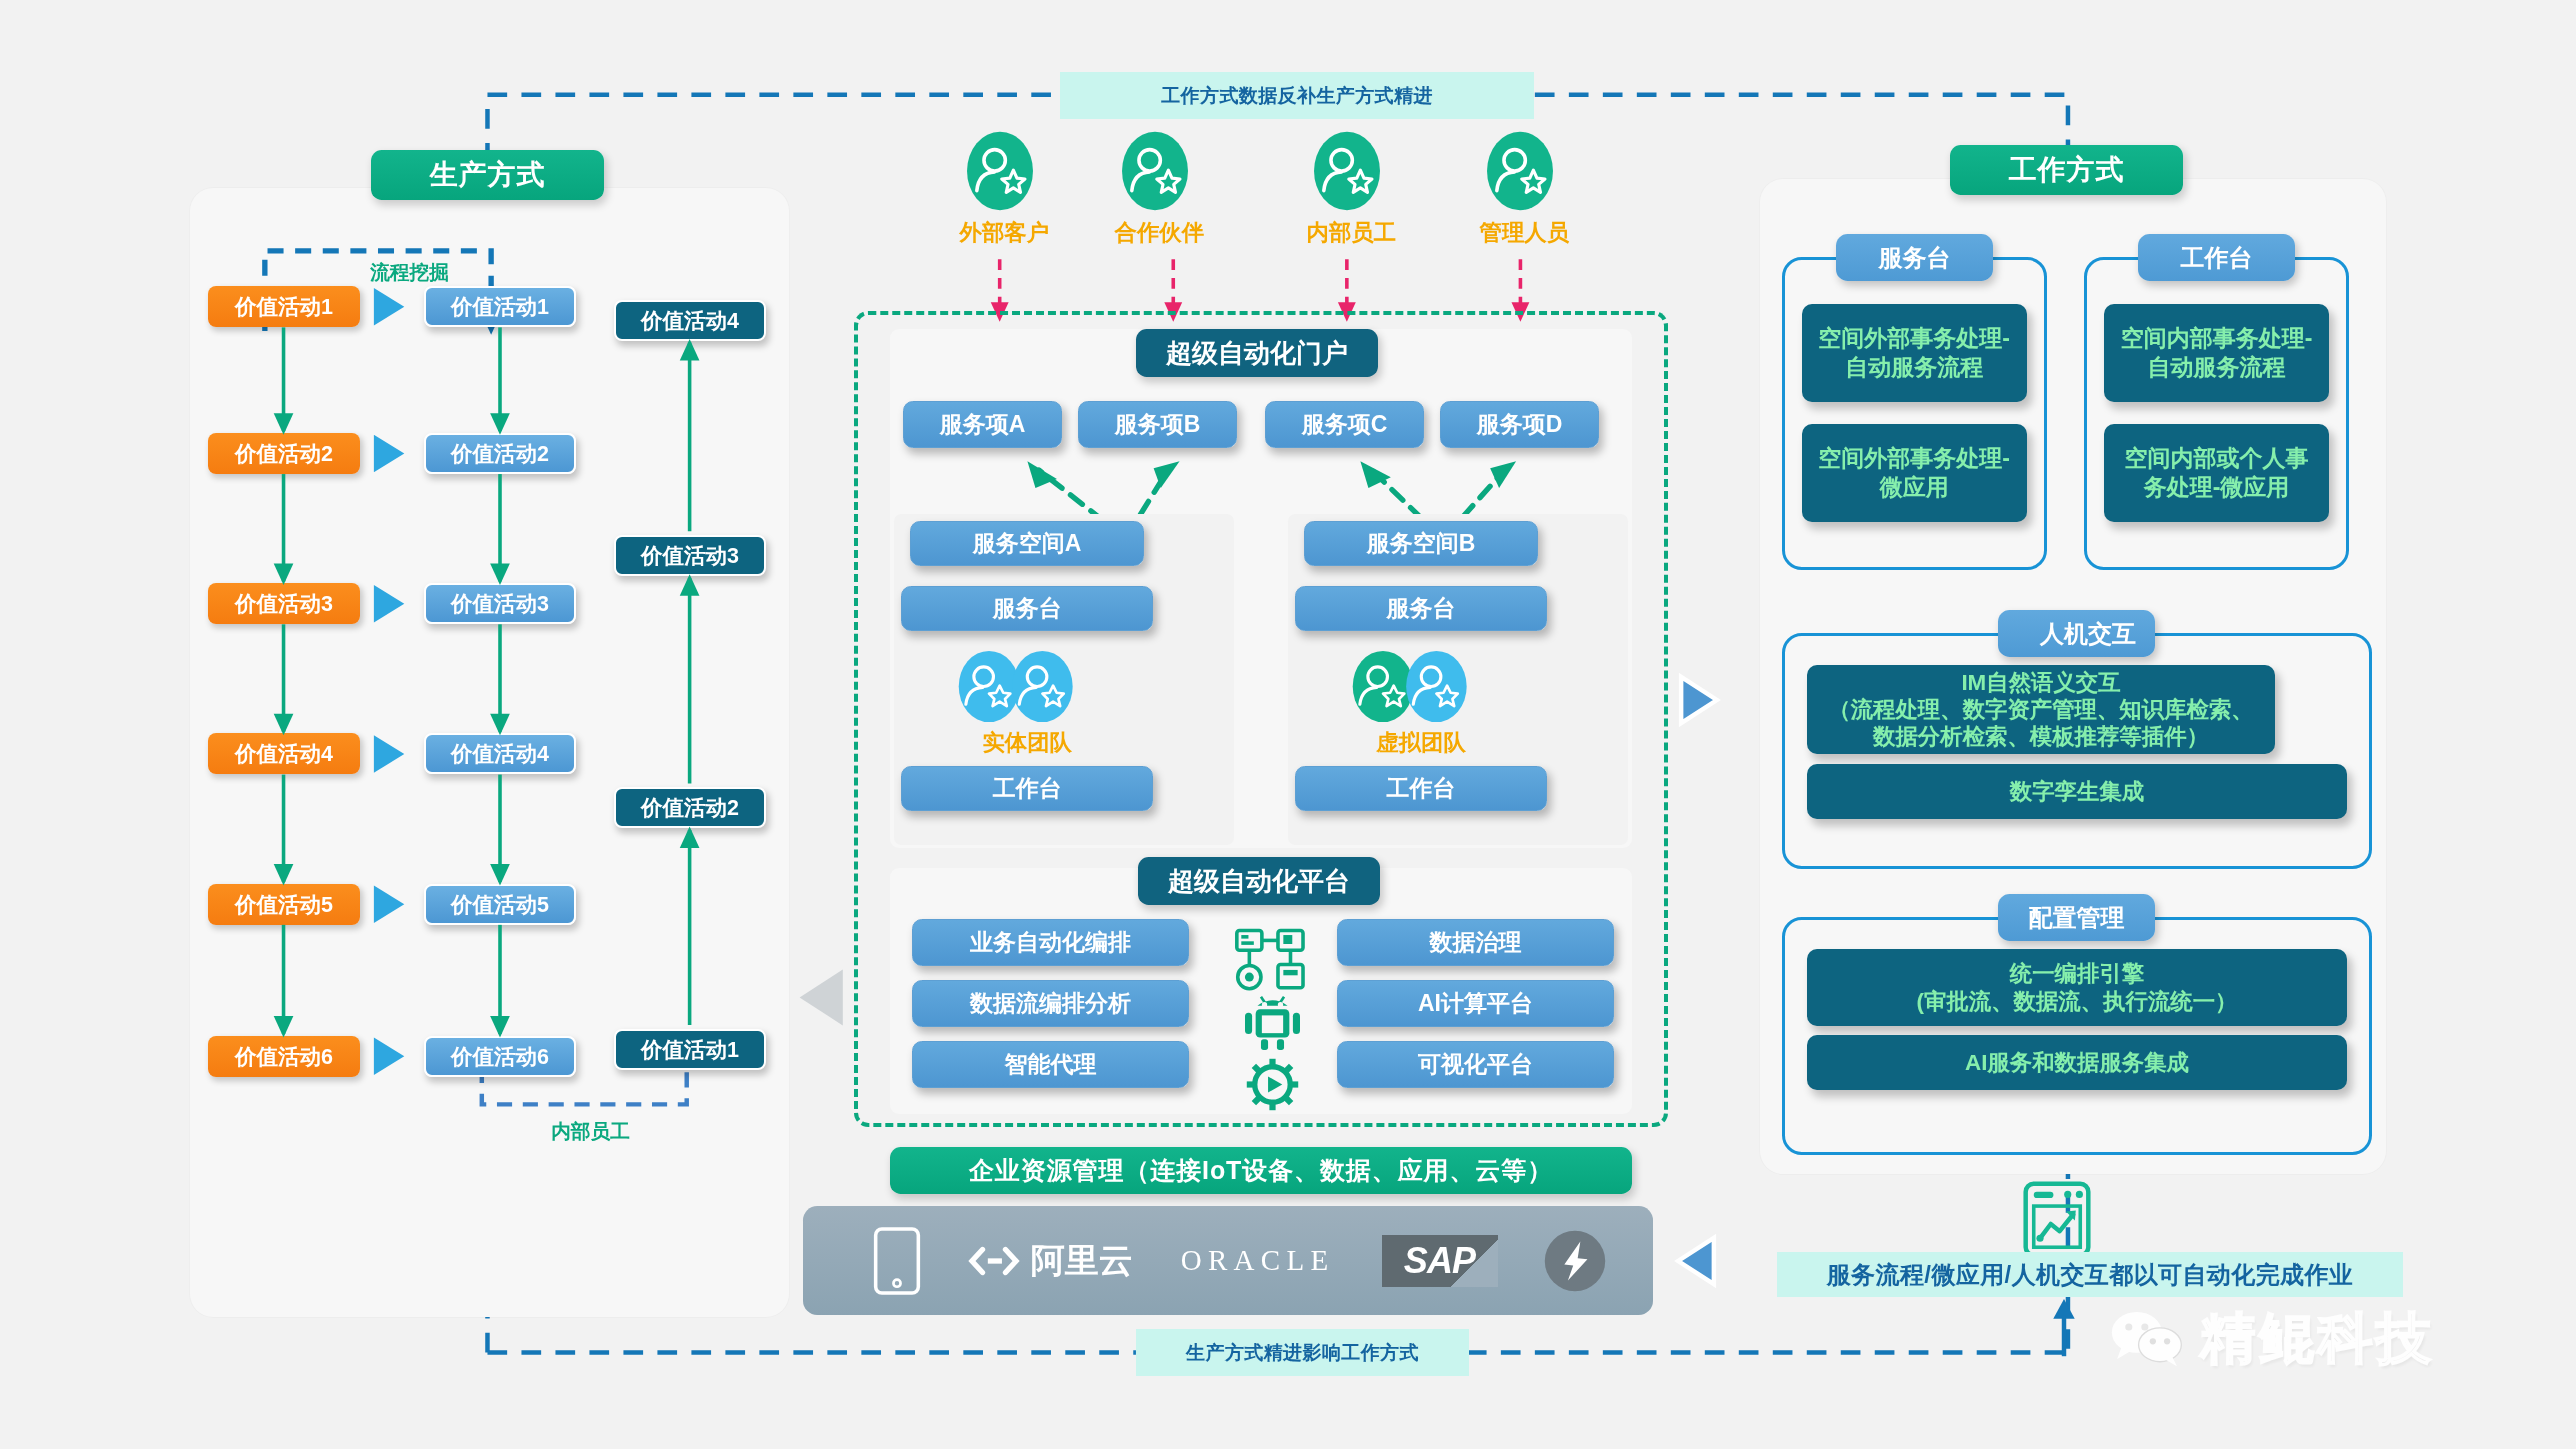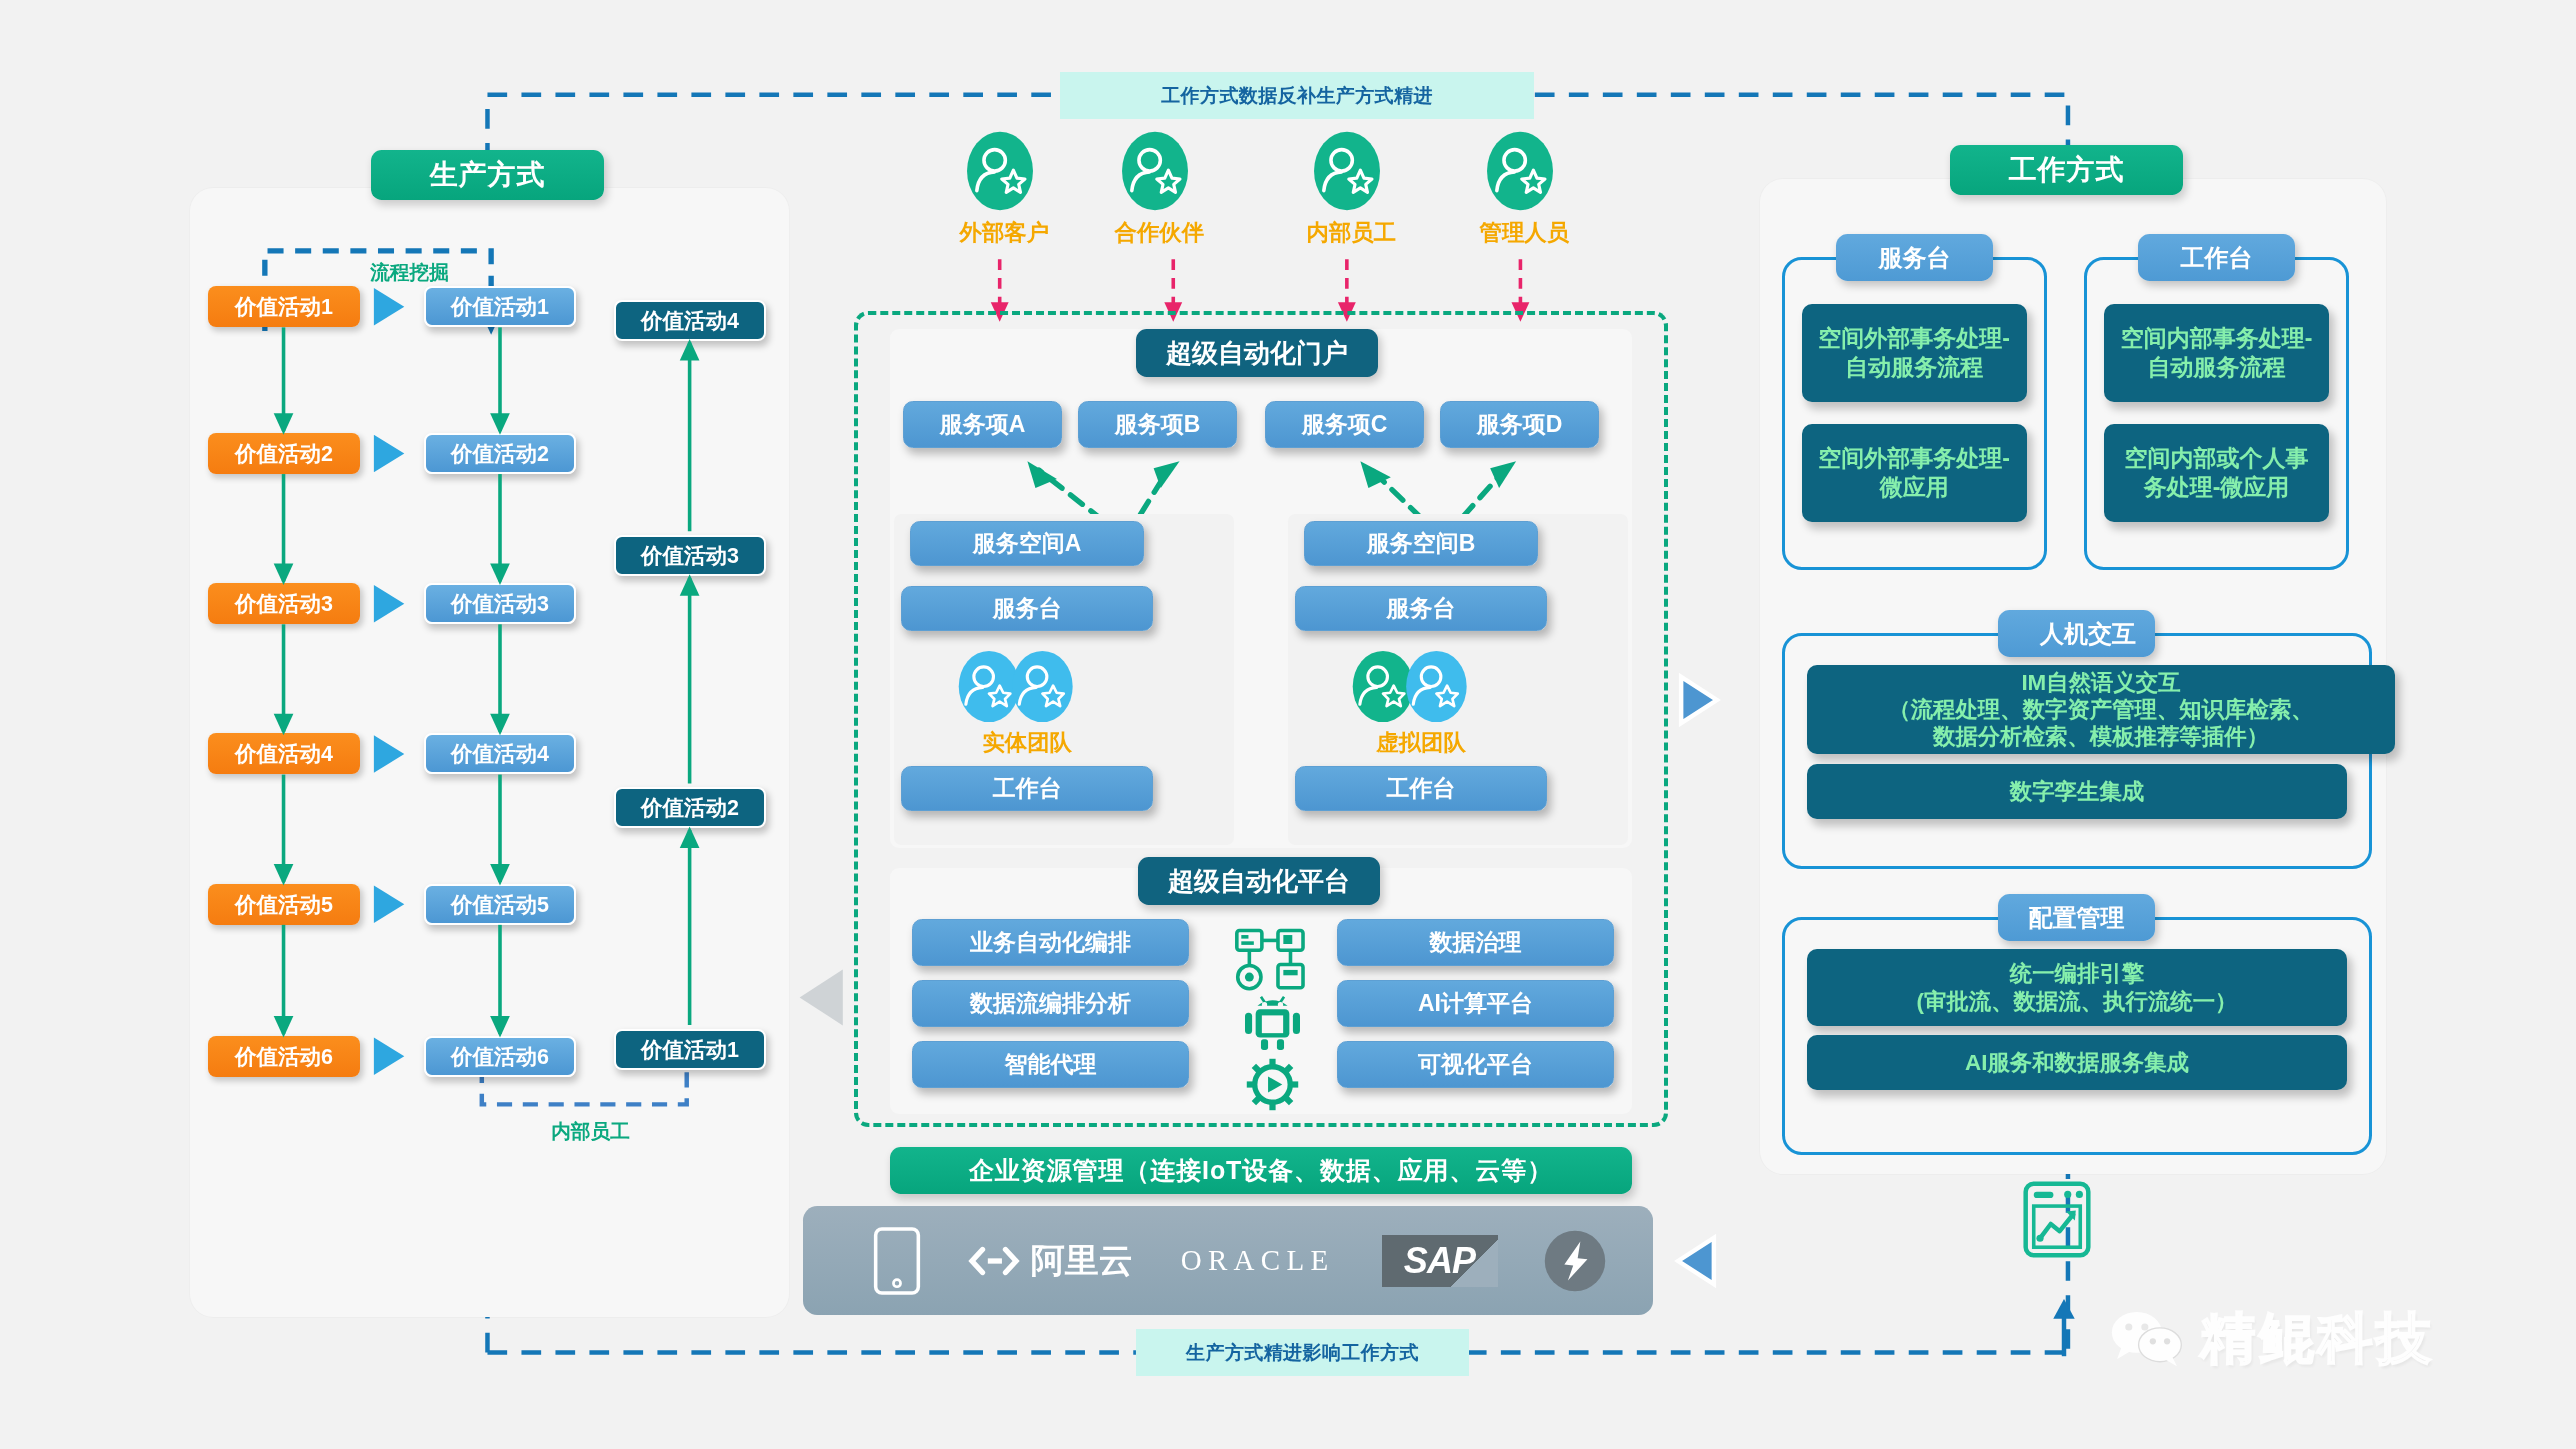--- a/index.html
+++ b/index.html
@@ -421,21 +421,21 @@
       <div class="abs navy-box ctr" style="left:19.7px;top:190px;width:225px;height:98px;padding:0 12.5px;">空间外部事务处理-微应用</div>
       <div class="abs bordered-blue" style="left:302px;top:23px;width:265px;height:313px;"></div>
       <div class="abs blue-pill ctr" style="left:356px;top:0;width:157px;height:47px;">工作台</div>
       <div class="abs navy-box ctr" style="left:322px;top:70px;width:225px;height:98px;padding:0 12.5px;">空间内部事务处理-自动服务流程</div>
       <div class="abs navy-box ctr" style="left:322px;top:190px;width:225px;height:98px;padding:0 12.5px;">空间内部或个人事务处理-微应用</div>
     </div>
 
   <div id="rp-interaction" class="abs" style="left:1782px;top:610px;width:590px;height:259px;">
       <div class="abs bordered-blue" style="left:0;top:23px;width:590px;height:236px;"></div>
       <div class="abs blue-pill ctr" style="left:216px;top:0;width:157px;height:47px;padding-left:23px;">人机交互</div>
-      <div class="abs navy-box ctr" style="left:25px;top:55px;width:588px;height:89px;font-size:22.4px;line-height:1.22;">IM自然语义交互<br>（流程处理、数字资产管理、知识库检索、<br>数据分析检索、模板推荐等插件）</div>
+      <div class="abs navy-box ctr" style="left:25px;top:55px;width:468px;height:89px;font-size:22.4px;line-height:1.22;">IM自然语义交互<br>（流程处理、数字资产管理、知识库检索、<br>数据分析检索、模板推荐等插件）</div>
       <div class="abs navy-box ctr" style="left:25px;top:154px;width:540px;height:55px;font-size:22.4px;line-height:1.22;">数字孪生集成</div>
     </div>
 
   <div id="rp-config" class="abs" style="left:1782px;top:894px;width:590px;height:261px;">
       <div class="abs bordered-blue" style="left:0;top:23px;width:590px;height:238px;"></div>
       <div class="abs blue-pill ctr" style="left:216px;top:0;width:157px;height:47px;">配置管理</div>
       <div class="abs navy-box ctr" style="left:25px;top:55px;width:540px;height:77px;font-size:22.4px;line-height:1.24;">统一编排引擎<br>(审批流、数据流、执行流统一）</div>
       <div class="abs navy-box ctr" style="left:25px;top:141px;width:540px;height:55px;font-size:22.4px;line-height:1.24;">AI服务和数据服务集成</div>
     </div>
 
@@ -443,20 +443,23 @@
     <rect x="3" y="3" width="70" height="80" rx="9" fill="none" stroke="#16b894" stroke-width="5"></rect>
     <rect x="12" y="12" width="22" height="7" rx="3.5" fill="#16b894"></rect>
     <circle cx="50" cy="15" r="4" fill="#16b894"></circle>
       <circle cx="63" cy="15" r="4" fill="#16b894"></circle>
     <rect x="12" y="28" width="52" height="46" fill="none" stroke="#16b894" stroke-width="4"></rect>
     <path d="M 19 64 L 31 48 L 41 56 L 57 36" fill="none" stroke="#16b894" stroke-width="5" stroke-linejoin="round"></path>
     <path d="M 48 34 L 59 33 L 58 44 Z" fill="#16b894"></path>
     <circle cx="19" cy="64" r="4" fill="#16b894"></circle>
   </svg>
 
+  <div class="abs mint-banner ctr" style="left:1777px;top:1252px;width:626px;height:45px;font-size:24px;">
+    <span>服务流程/微应用/人机交互都以可自动化完成作业</span>
+  </div>
 
   <svg class="abs" style="left:2046px;top:1299px;width:36px;height:59px;" viewBox="0 0 40 66" width="36" height="59">
     <path d="M 20 64 L 20 18" stroke="#1477b7" stroke-width="5" fill="none"></path>
     <path d="M 8 22 L 32 22 L 20 0 Z" fill="#1477b7"></path>
   </svg>
 
   <div class="abs mint-banner ctr" style="left:1136px;top:1329px;width:333px;height:47px;">
     <span>生产方式精进影响工作方式</span>
   </div>
 

